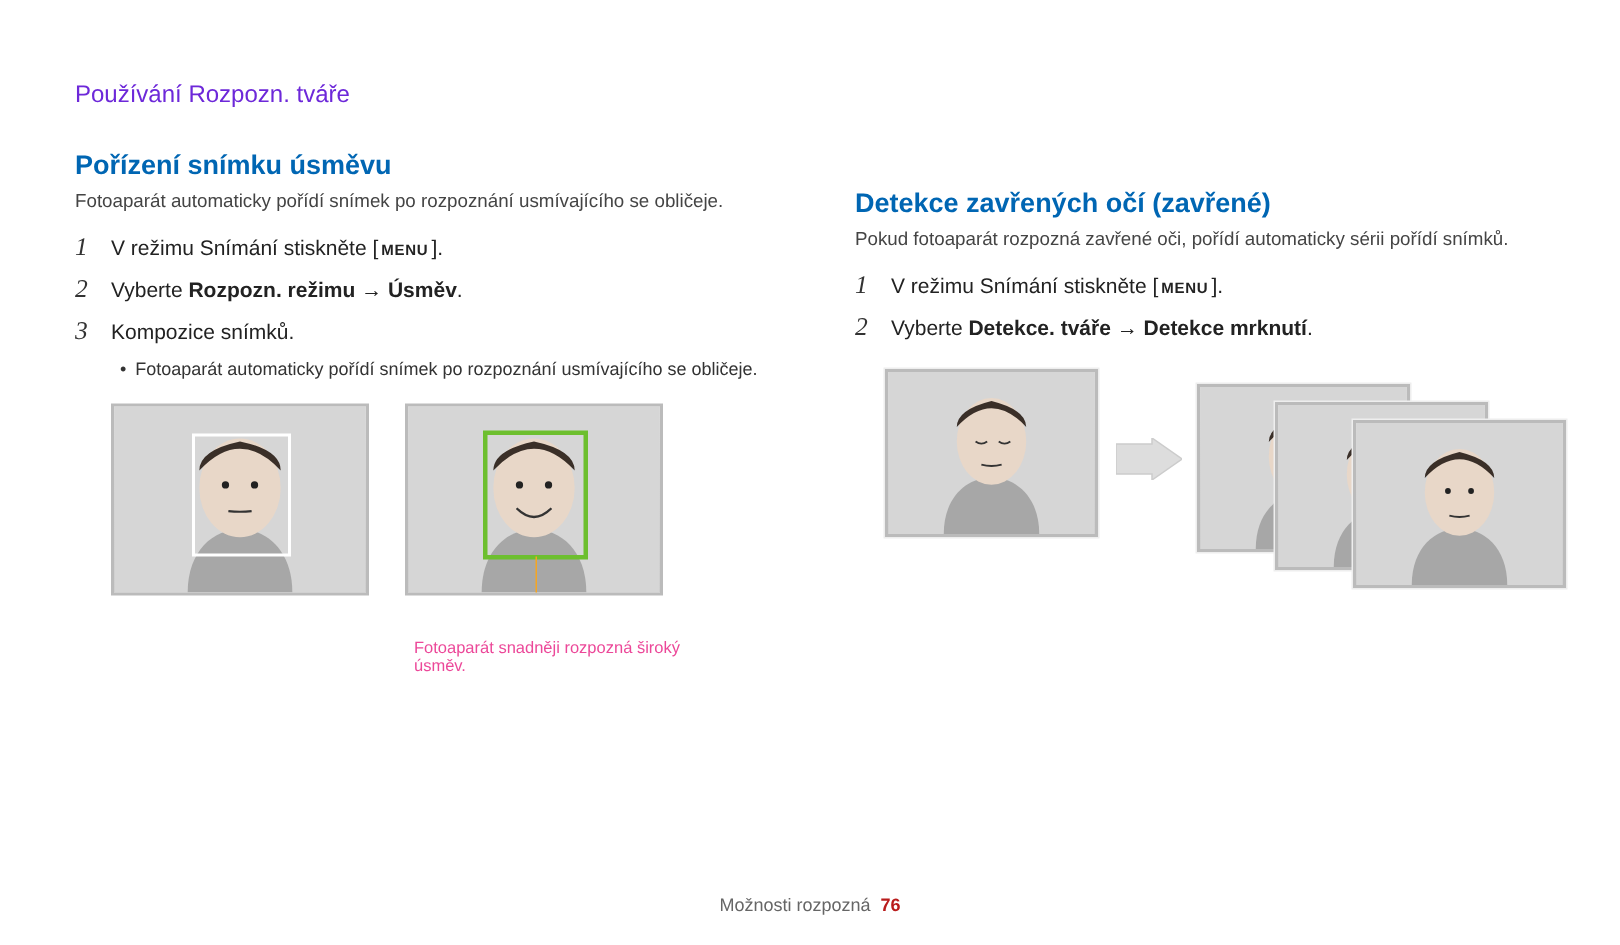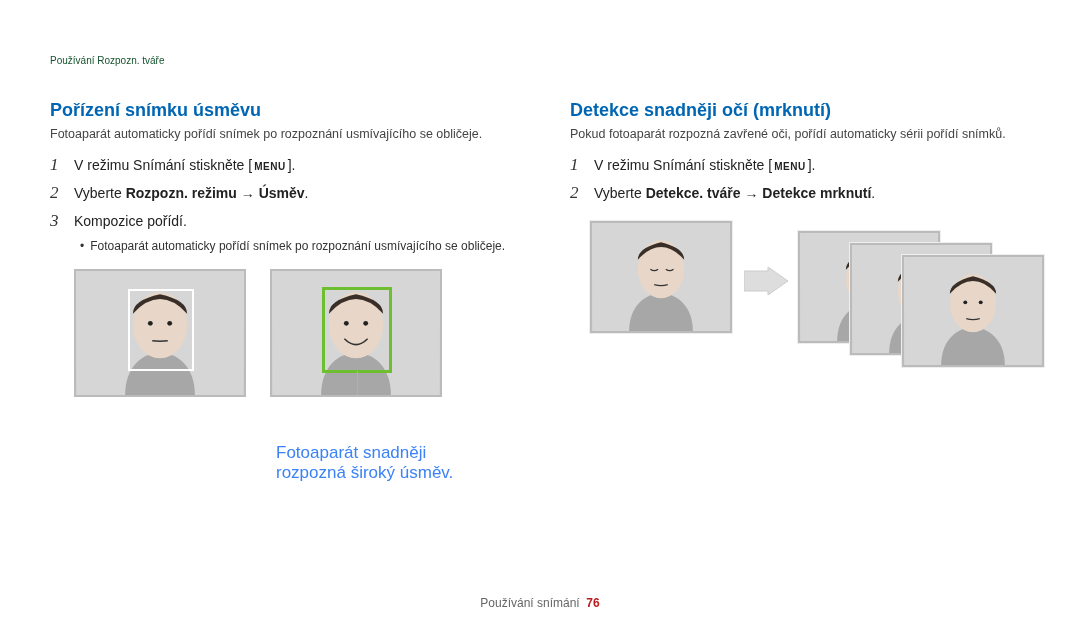--- a/index.html
+++ b/index.html
@@ -9,27 +9,28 @@
     color: #333;
     width: 1080px;
     height: 630px;
     position: relative;
     padding: 55px 50px 30px 50px;
   }
   .header-running {
     position: absolute;
     top: 55px;
     left: 50px;
-    color: #14532d;
-    font-size: 10px;
+    color: #6d28d9;
+    font-size: 16px;
   }
   .columns {
     display: flex;
     gap: 60px;
     margin-top: 45px;
+    align-items: center;
   }
   .col { flex: 1 1 50%; }
   h2 {
     color: #0066b3;
     font-size: 18px;
     font-weight: bold;
     margin-bottom: 6px;
   }
   .lead {
     font-size: 12.5px;
@@ -107,24 +108,24 @@
   }
   .face-svg { width:100%; height:100%; }
   .pointer-line {
     position:absolute;
     border-left: 1px solid #f5a623;
     left: 85px;
     top: 100px;
     height: 56px;
   }
   .caption {
-    font-size: 17px;
-    color:#3b82f6;
+    font-size: 11px;
+    color:#ec4899;
     margin-left: 226px;
-    margin-top: 46px;
+    margin-top: 29px;
     max-width: 210px;
   }
   
   .burst {
     position: relative;
     margin-top: 18px;
     margin-left: 20px;
     height: 180px;
   }
   .burst .photo-frame.sm {
@@ -172,21 +173,21 @@
         </span>
       </li>
       <li>
         <span class="step-num">2</span>
         <span class="step-text">
           <span>Vyberte </span><span class="bold">Rozpozn. režimu → Úsměv</span><span>.</span>
         </span>
       </li>
       <li>
         <span class="step-num">3</span>
-        <span class="step-text">Kompozice pořídí.</span>
+        <span class="step-text">Kompozice snímků.</span>
       </li>
     </ol>
     <div class="sub-bullet">
       <span>Fotoaparát automaticky pořídí snímek po rozpoznání usmívajícího se obličeje.</span>
     </div>
 
     <div class="img-row">
       <div class="photo-frame">
         <svg class="face-svg" viewBox="0 0 172 128">
           <rect width="172" height="128" fill="#d6d6d6"></rect>
@@ -211,21 +212,21 @@
           <path d="M74 70 Q86 82 98 70" stroke="#333" stroke-width="1.6" fill="none"></path>
         </svg>
         <div class="face-box-green"></div>
         <div class="pointer-line"></div>
       </div>
     </div>
     <div class="caption">Fotoaparát snadněji rozpozná široký úsměv.</div>
   </div>
 
   <div class="col">
-    <h2>Detekce snadněji očí (mrknutí)</h2>
+    <h2>Detekce zavřených očí (zavřené)</h2>
     <p class="lead">Pokud fotoaparát rozpozná zavřené oči, pořídí automaticky sérii pořídí snímků.</p>
 
     <ol class="steps">
       <li>
         <span class="step-num">1</span>
         <span class="step-text">
           <span>V režimu Snímání stiskněte [</span><span class="menu-label">MENU</span><span>].</span>
         </span>
       </li>
       <li>
@@ -286,15 +287,15 @@
           <circle cx="63" cy="47" r="2" fill="#222"></circle>
             <circle cx="79" cy="47" r="2" fill="#222"></circle>
           <path d="M64 64 Q71 66 78 64" stroke="#333" stroke-width="1.3" fill="none"></path>
         </svg>
       </div>
     </div>
   </div>
 </div>
 
 <div class="footer">
-  <span>Používání snímání</span>&nbsp;
+  <span>Možnosti rozpozná</span>&nbsp;
   <span class="pnum">76</span>
 </div>
 
 </body></html>

